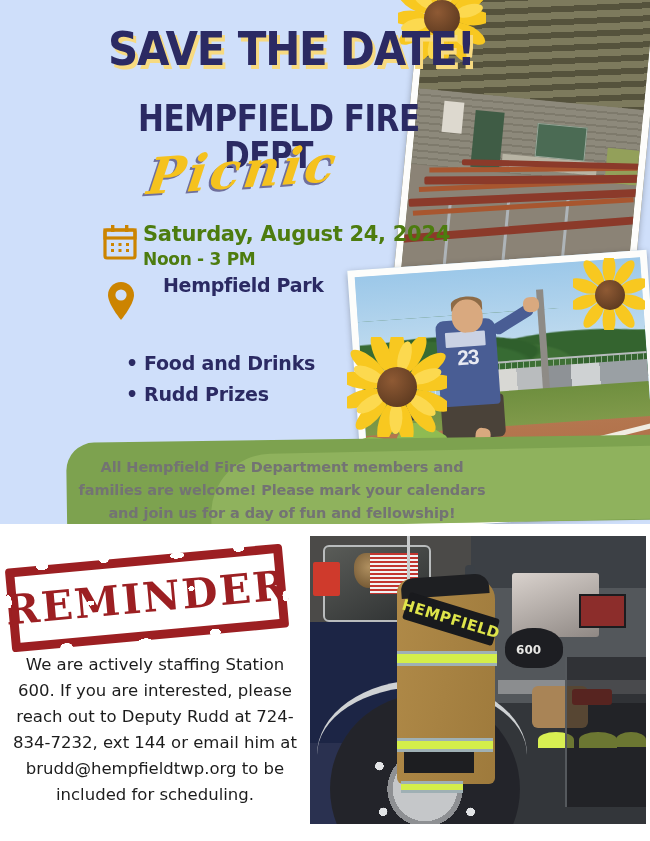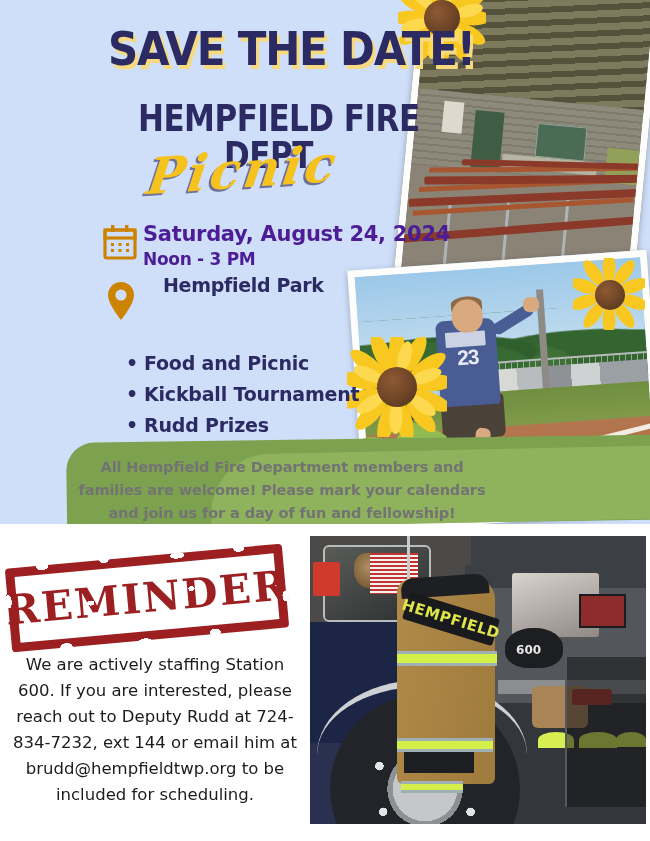--- a/index.html
+++ b/index.html
@@ -235,21 +235,21 @@
     transform-origin: left center;
   }
 
   
   .info-cal-icon { position: absolute; left: 103px; top: 224px; }
   .info-pin-icon { position: absolute; left: 106px; top: 281px; }
 
   .info-date {
     position: absolute; left: 143px; top: 222px;
     font: 700 21px/1.18 "DejaVu Sans", sans-serif;
-    color: #4c1d95; white-space: nowrap;
+    color: #4d7c0f; white-space: nowrap;
     letter-spacing: -0.3px;
   }
   .info-date .time {
     display: block; font-size: 17px; margin-top: 2px;
   }
   .info-place {
     position: absolute; left: 143px; top: 274px;
     font: 700 19px/1.22 "DejaVu Sans", sans-serif;
     color: #2b2a63; white-space: nowrap; letter-spacing: -0.3px; margin-left: 20px;
   }
@@ -660,22 +660,21 @@
   <div class="info-date">
     <span>Saturday, August  24, 2024</span>
     <span class="time">Noon - 3 PM</span>
   </div>
 
   <div class="info-place">
     <span>Hempfield Park</span><br>
   </div>
 
   <ul class="bullets">
-    <li>Food and Picnic</li>
-    <li>Kickball Tournament</li>
+    <li>Food and Drinks</li>
     <li>Rudd Prizes</li>
   </ul>
 
   <div class="green-hill"></div>
   <div class="green-hill2"></div>
   <div class="welcome-text">All Hempfield Fire Department members and families are welcome!  Please mark your calendars and join us for a day of fun and fellowship!</div>
 
 </div>
 
 <div id="bottom">

